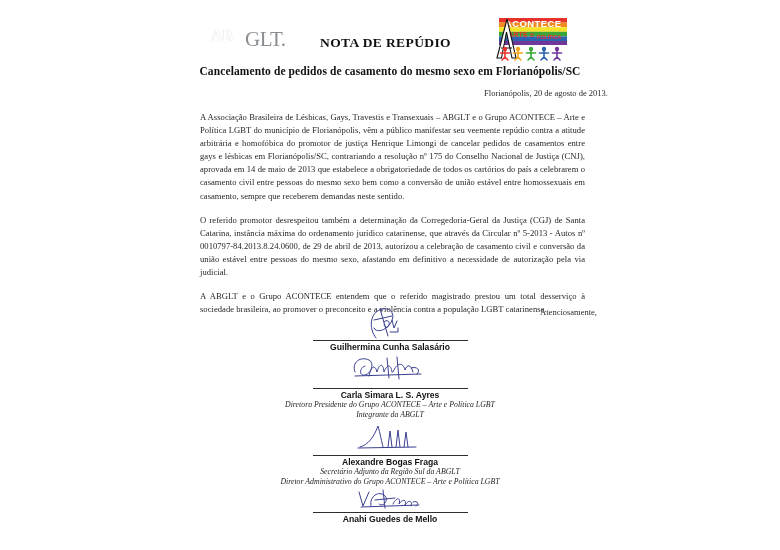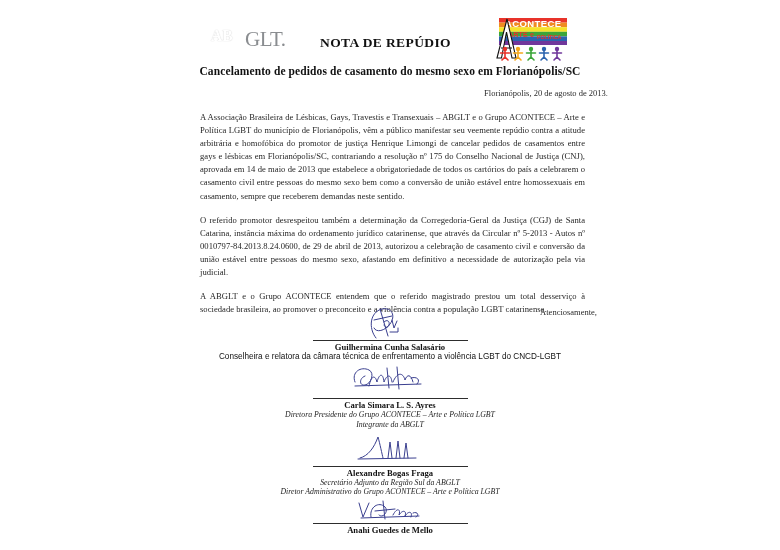--- a/index.html
+++ b/index.html
@@ -158,21 +158,21 @@
     display: block;
   }
   .sigimg svg { display: block; margin: 0 auto; }
   .sigline {
     width: 155px;
     height: 0;
     border-top: 0.8px solid #2d2d2d;
     margin: 0 auto 1px auto;
   }
   .signame {
-    font-family: Liberation Serif, serif;
+    font-family: Liberation Sans, sans-serif;
     font-weight: bold;
     font-size: 8.6px;
     line-height: 10px;
     color: #111;
   }
   .sigrole {
     font-family: "Liberation Serif", serif;
     font-style: italic;
     font-size: 7.8px;
     line-height: 9.6px;
@@ -265,21 +265,20 @@
             <path d="M50 3 L58 30"></path>
             <path d="M44 14 L62 10"></path>
             <path d="M54 16 c3 -3, 6 -1, 5 3 c-1 3, -4 3, -5 0"></path>
             <path d="M62 14 L64 22 L67 15"></path>
             <path d="M60 26 L68 26 L68 22"></path>
           </g>
         </svg>
       </div>
       <div class="sigline"></div>
       <div class="signame">Guilhermina Cunha Salasário</div>
-      <div class="sigrole sigrole-sans">Conselheira e relatora da câmara técnica de enfrentamento a violência LGBT do CNCD-LGBT</div>
     </div>
 
     <div class="sigblock">
       <div class="sigimg">
         <svg width="130" height="30" viewBox="0 0 130 30">
           <g fill="none" stroke="#3a3f8f" stroke-width="1" stroke-linecap="round">
             <path d="M30 18 C26 8, 36 2, 44 6 C50 9, 46 20, 40 21 C34 22, 34 14, 40 12"></path>
             <path d="M44 22 C46 12, 50 10, 52 18 C54 10, 58 8, 59 18 C62 10, 66 10, 67 18"></path>
             <path d="M68 18 C72 8, 78 8, 80 16 C82 10, 86 10, 88 18"></path>
             <path d="M62 4 L64 24"></path>

